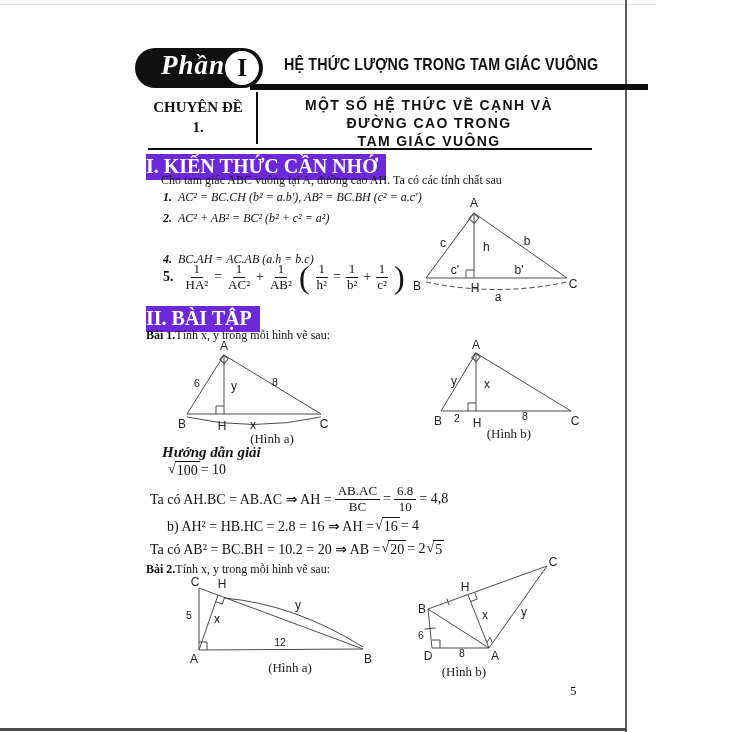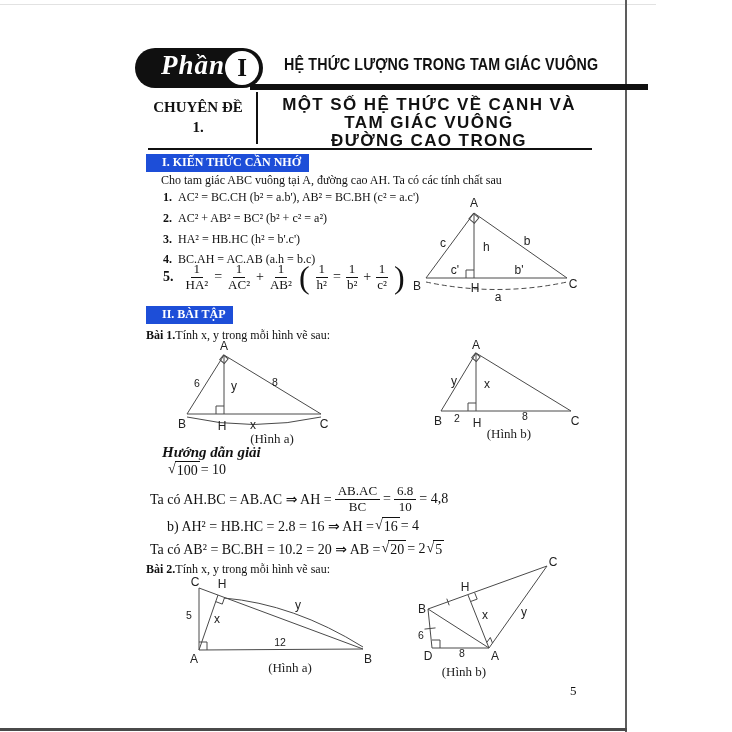--- a/index.html
+++ b/index.html
@@ -16,31 +16,31 @@
       font-style:italic;font-weight:bold;font-size:27px;letter-spacing:1px;}
   .logo-circle{position:absolute;right:4px;top:3px;width:34px;height:34px;background:#fff;border-radius:50%;
       display:flex;align-items:center;justify-content:center;}
   .logo-numeral{font-family:"Liberation Serif",serif;font-weight:bold;font-size:25px;color:#101010;}
   .part-title{left:284px;top:55px;width:400px;font-family:"Liberation Sans",sans-serif;font-weight:bold;
       font-size:17px;white-space:nowrap;transform:scaleX(0.84);transform-origin:left;letter-spacing:0.2px;}
   .rule-thick{left:250px;top:84px;width:398px;height:6px;background:#101010;}
   .topic-label{left:148px;top:97px;width:100px;text-align:center;font-weight:bold;font-size:15px;line-height:20px;}
   .topic-divider{left:256px;top:92px;width:2px;height:52px;background:#101010;}
   .topic-title{left:268px;top:96px;width:322px;text-align:center;font-family:"Liberation Sans",sans-serif;
-      font-weight:bold;font-size:17px;letter-spacing:1.4px;line-height:18px;}
+      font-weight:bold;font-size:14px;letter-spacing:1.4px;line-height:18px;}
   .rule-thin{left:148px;top:148px;width:444px;height:2px;background:#101010;}
   
-  .black-head{background:#1d4ed8;color:#fff;font-weight:bold;font-size:12px;padding:1px 8px 2px 16px;
+  .black-head{background:#6d28d9;color:#fff;font-weight:bold;font-size:20px;padding:1px 8px 2px 0;
       white-space:nowrap;}
   .h-knowledge{left:146px;top:154px;}
   .h-exercises{left:146px;top:306px;}
   
   .t{font-size:12px;white-space:nowrap;}
   .intro{left:161px;top:173px;}
-  .item{left:163px;}
+  .item{left:163px;font-style:italic;}
   .ino{font-weight:bold;margin-right:6px;}
   .mrow{display:flex;align-items:center;white-space:nowrap;font-size:14px;}
   .frac{display:inline-flex;flex-direction:column;align-items:center;font-size:13px;line-height:1.15;margin:0 3px;}
   .fnum{padding:0 3px;border-bottom:1px solid #111;}
   .fden{padding:0 3px;}
   .paren{font-size:32px;font-weight:400;line-height:0.9;margin:0 1px;font-family:"Liberation Serif",serif;}
   .sqrt{display:inline-flex;align-items:flex-start;margin:0 1px;}
   .rad{line-height:1.1;margin-right:-1px;}
   .radicand{border-top:1px solid #111;line-height:1.25;padding:0 2px;}
   .sol-head{left:162px;top:444px;font-style:italic;font-weight:bold;font-size:15px;}
@@ -71,36 +71,33 @@
   <div class="abs part-title">HỆ THỨC LƯỢNG TRONG TAM GIÁC VUÔNG</div>
   <div class="abs rule-thick"></div>
 
   <div class="abs topic-label">
     <div>CHUYÊN ĐỀ</div>
     <div>1.</div>
   </div>
   <div class="abs topic-divider"></div>
   <div class="abs topic-title">
     <div>MỘT SỐ HỆ THỨC VỀ CẠNH VÀ</div>
+    <div>ĐƯỜNG CAO TRONG</div>
     <div>TAM GIÁC VUÔNG</div>
-    <div>ĐƯỜNG CAO TRONG</div>
   </div>
   <div class="abs rule-thin"></div>
 
   <div class="abs black-head h-knowledge">I. KIẾN THỨC CẦN NHỚ</div>
   <div class="abs t intro">Cho tam giác ABC vuông tại A, đường cao AH. Ta có các tính chất sau</div>
 
   <div class="abs t item" style="top:190px;">
     <span class="ino">1.</span><span>AC² = BC.CH (b² = a.b'), AB² = BC.BH (c² = a.c')</span>
   </div>
   <div class="abs t item" style="top:211px;">
     <span class="ino">2.</span><span>AC² + AB² = BC² (b² + c² = a²)</span>
-  </div>
-  <div class="abs t item" style="top:232px;">
-    <span class="ino">3.</span><span>HA² = HB.HC (h² = b'.c')</span>
   </div>
   <div class="abs t item" style="top:252px;">
     <span class="ino">4.</span><span>BC.AH = AC.AB (a.h = b.c)</span>
   </div>
 
   <div class="abs mrow" style="left:163px;top:262px;">
     <span class="ino">5.</span>
     <span class="frac">
         <span class="fnum">1</span>
         <span class="fden">HA²</span>

